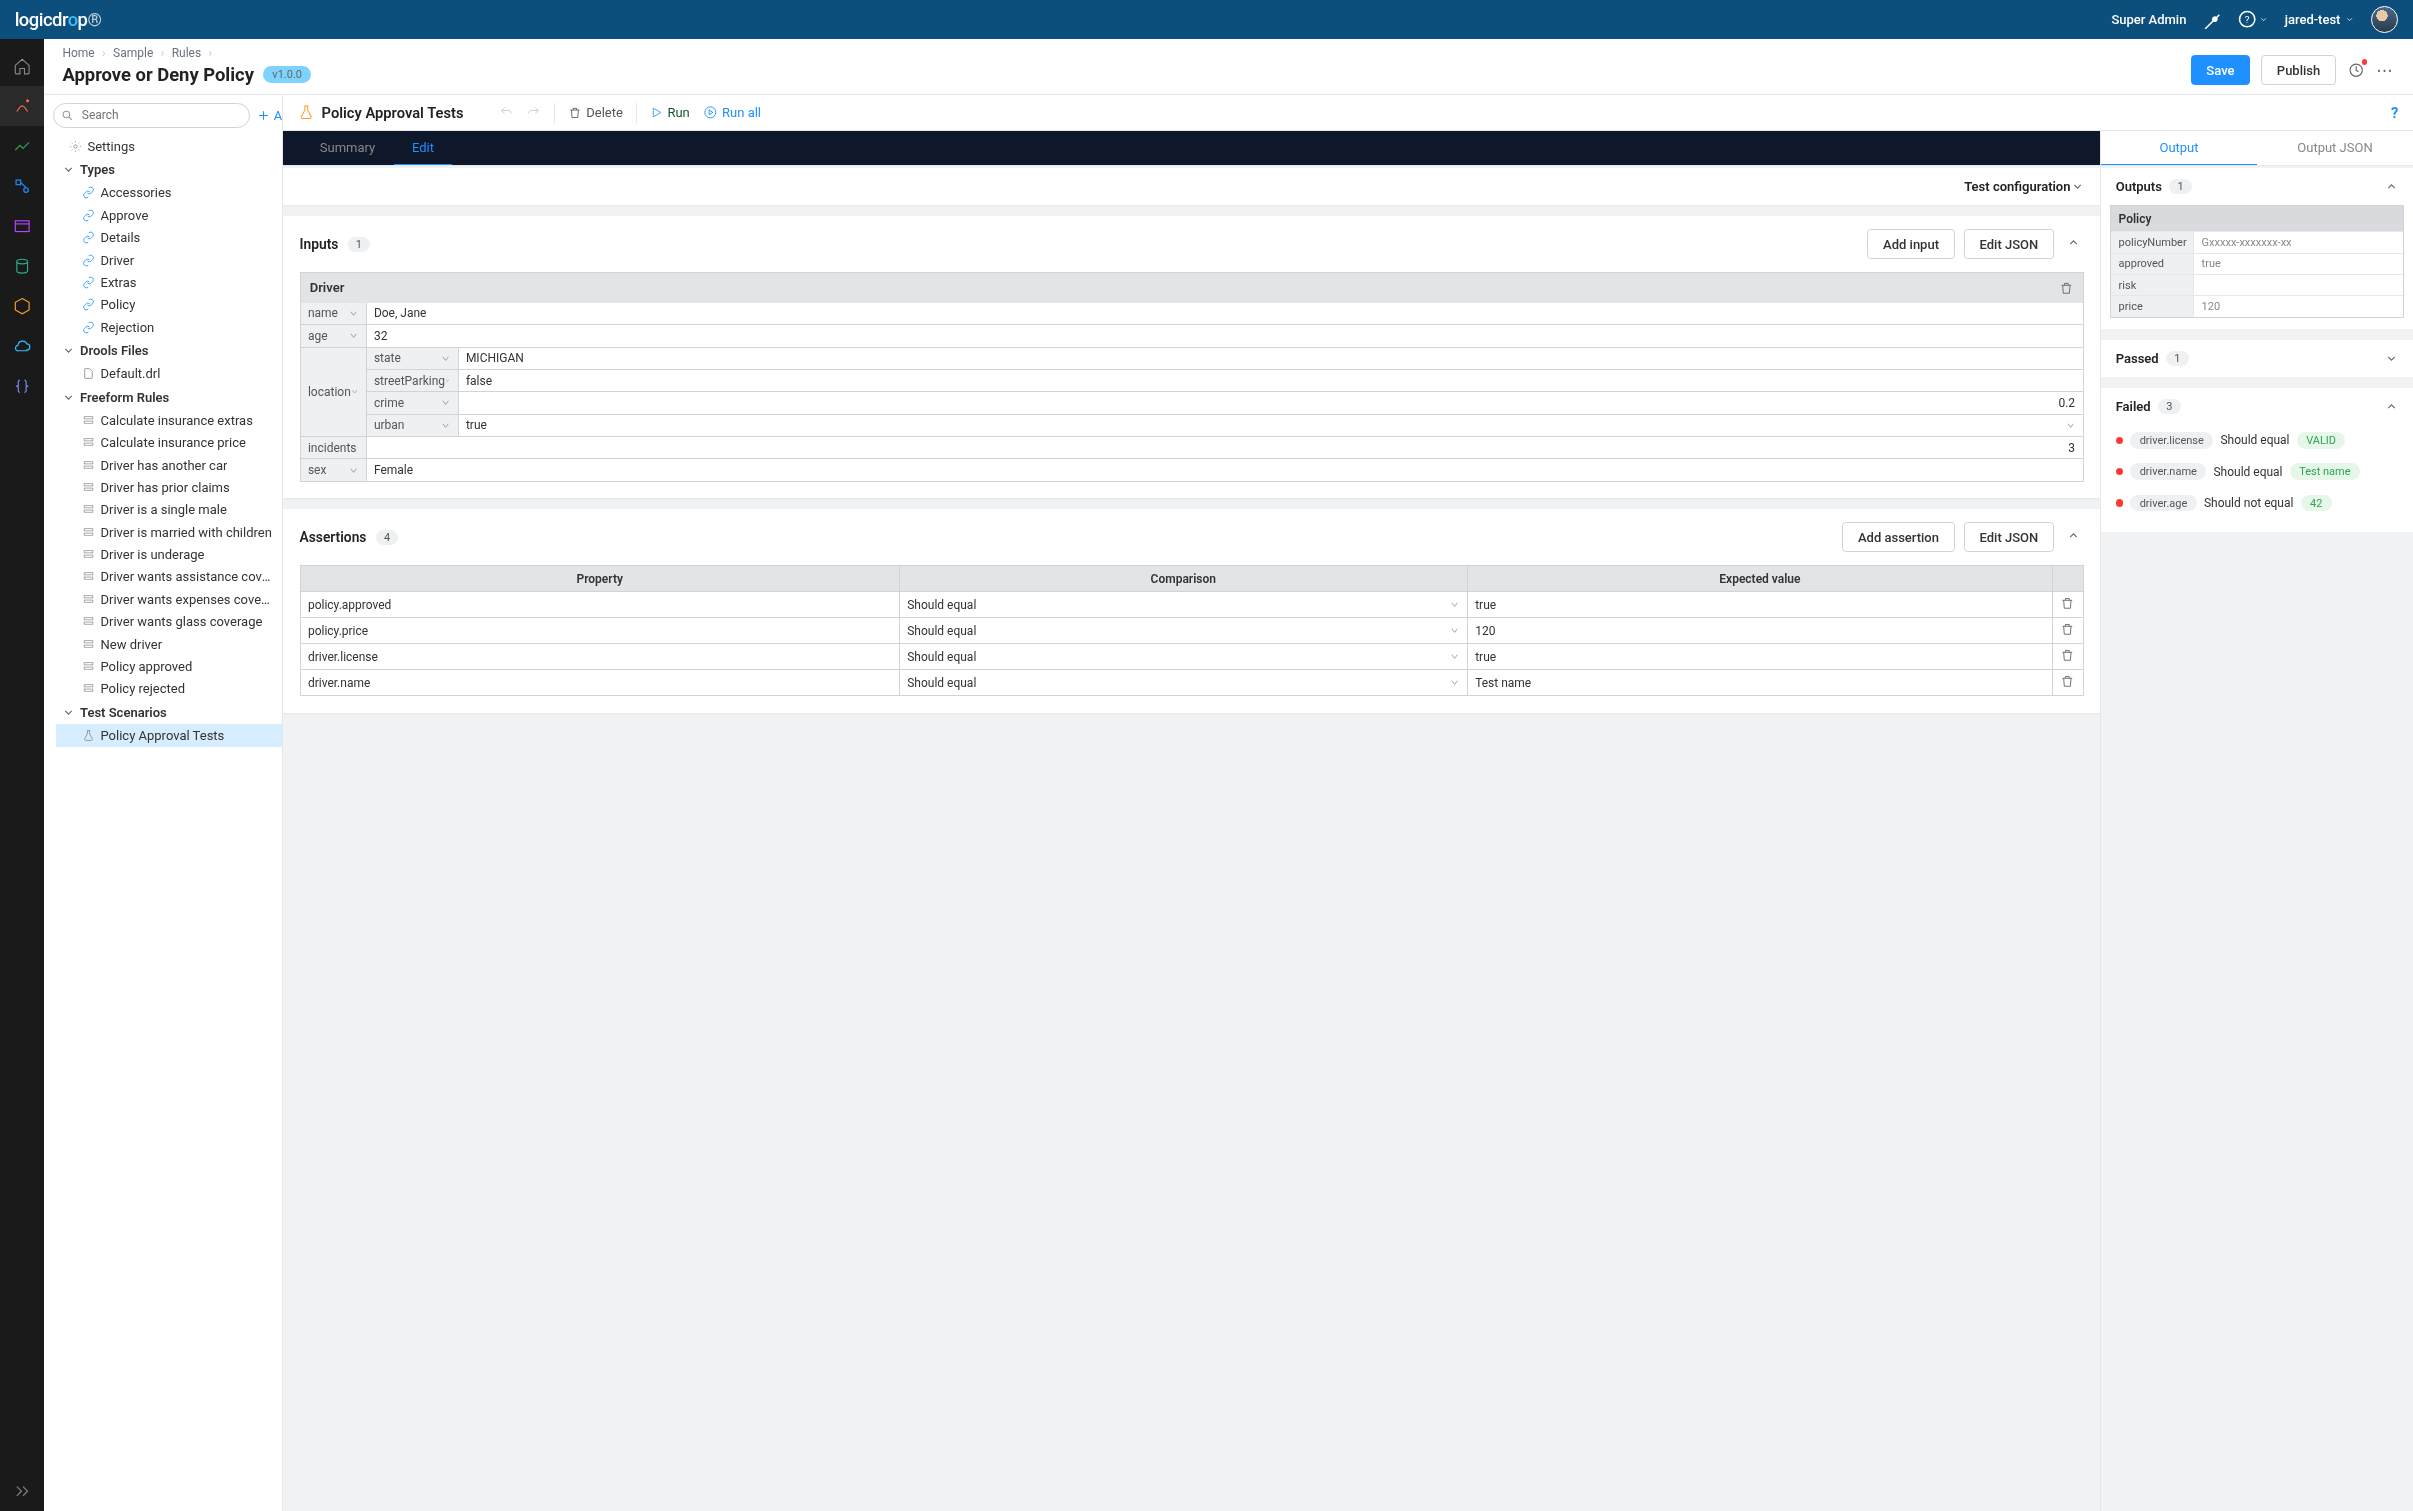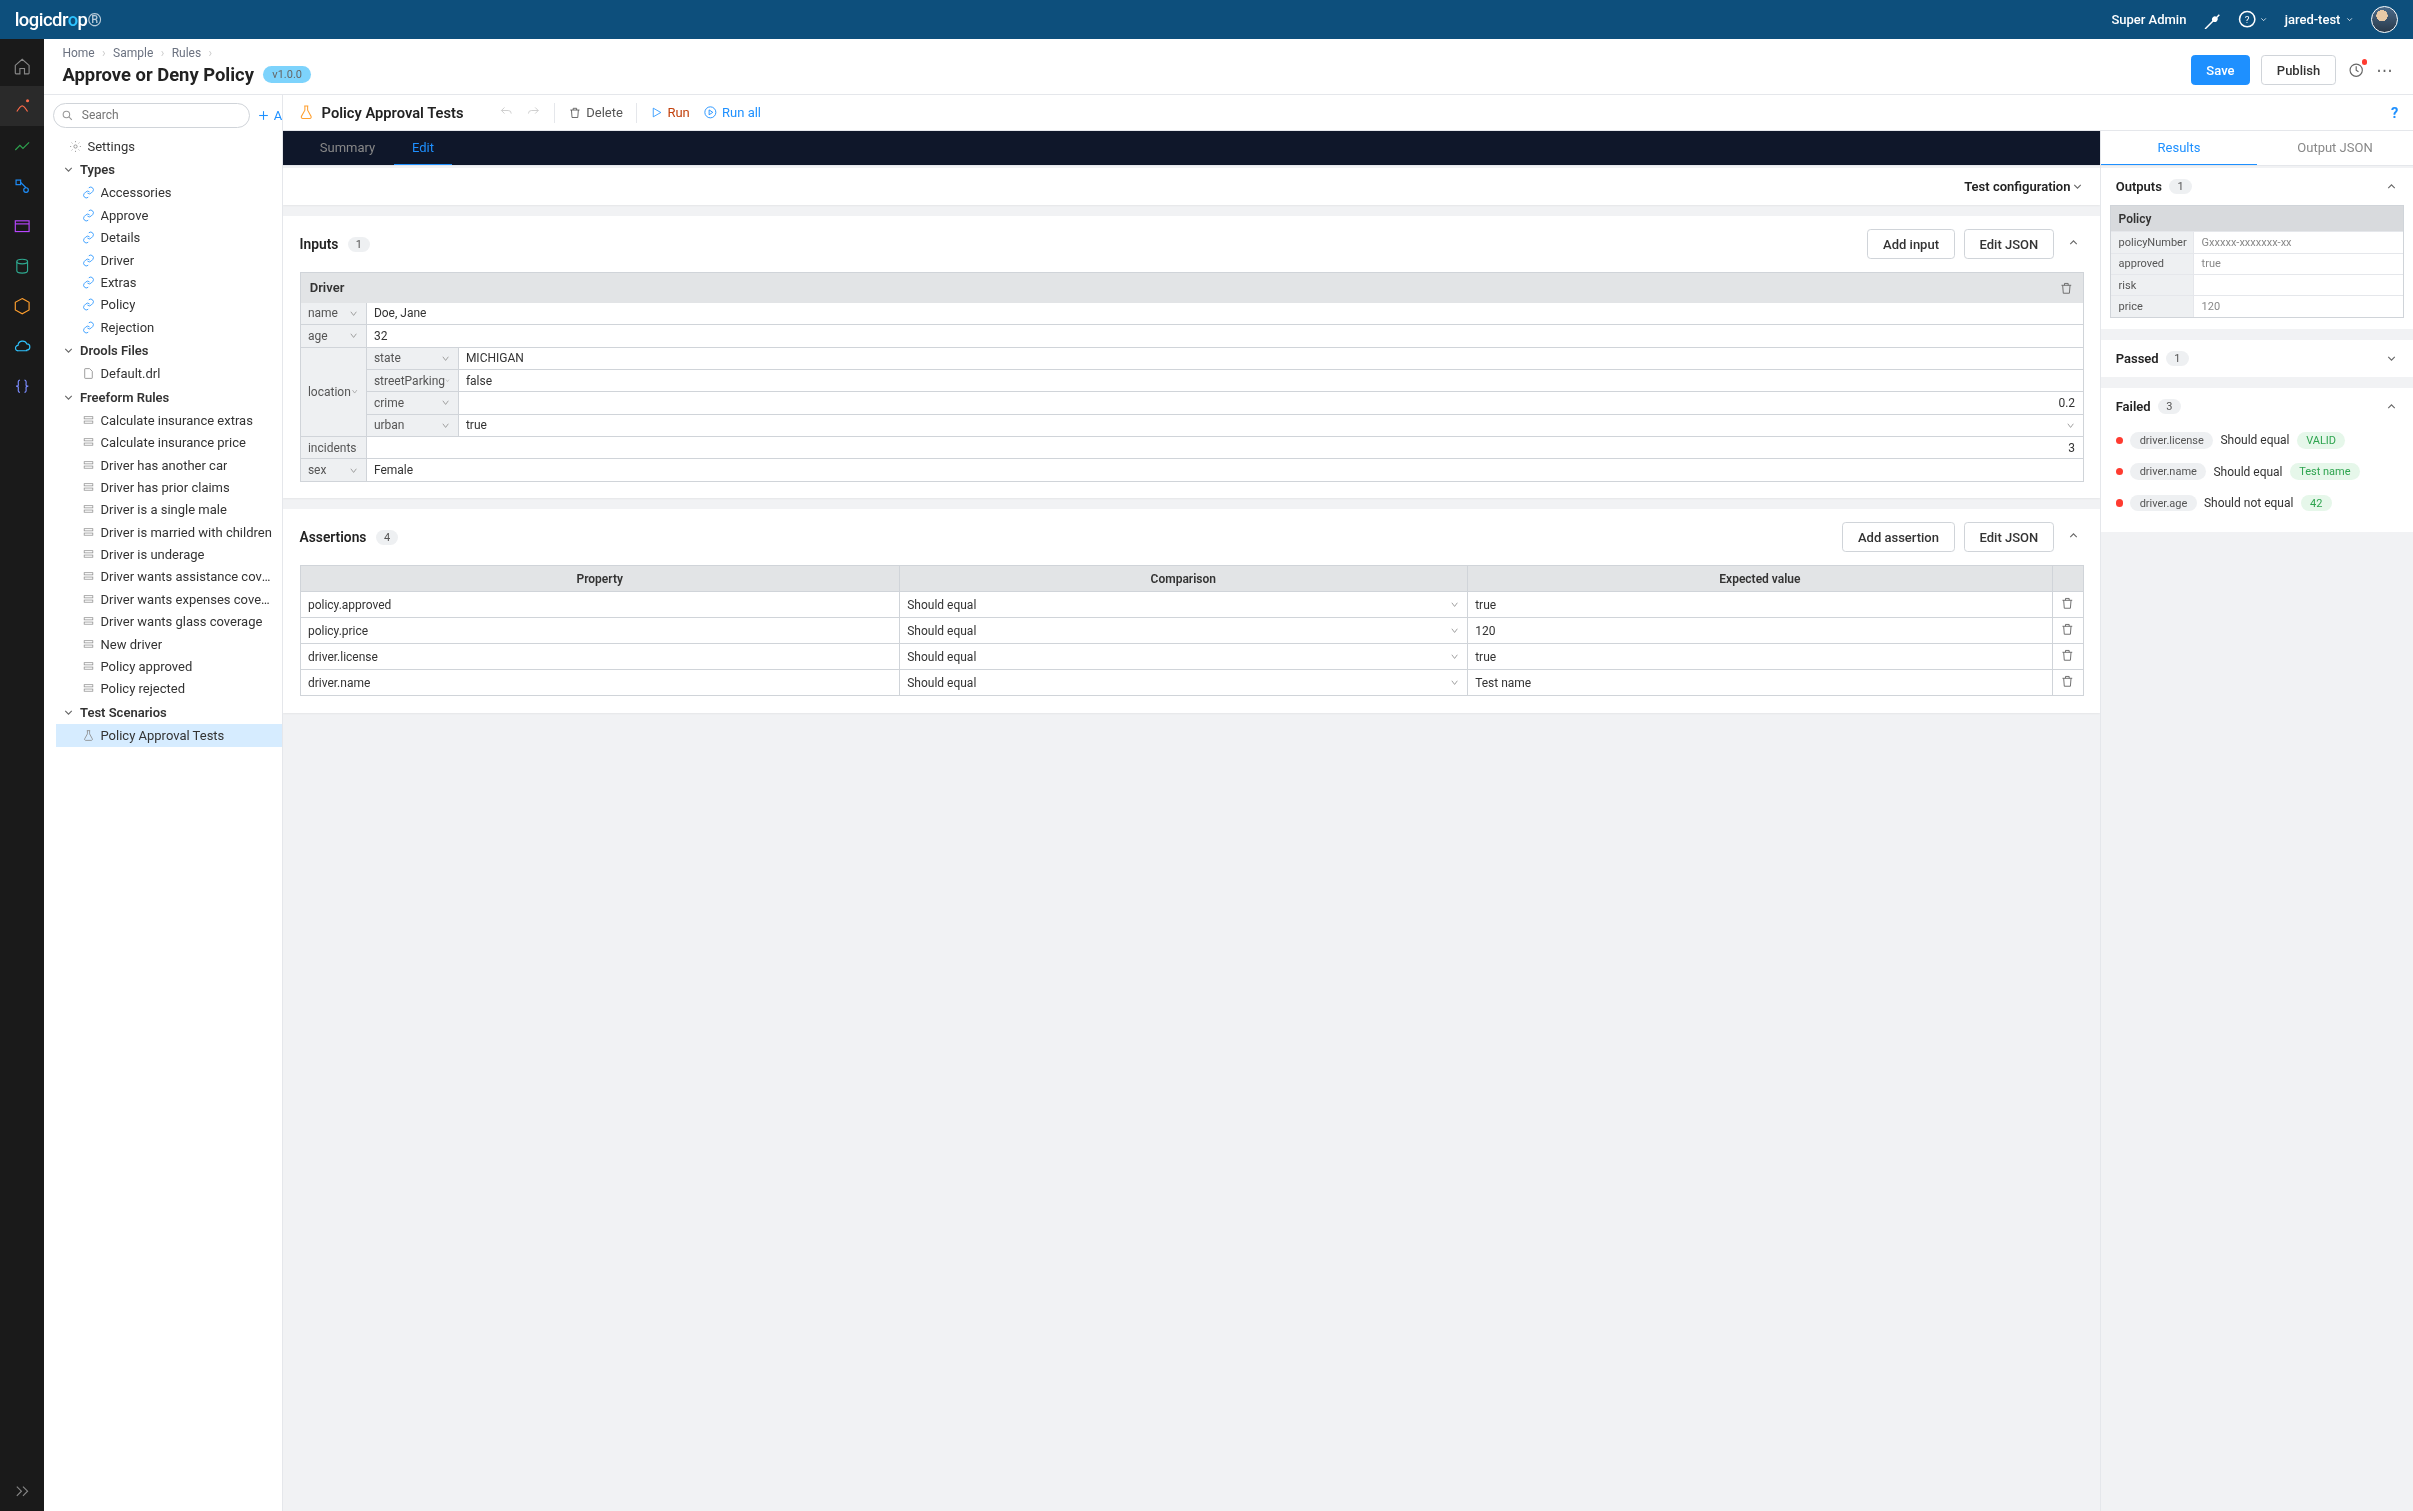--- a/index.html
+++ b/index.html
@@ -46,21 +46,21 @@
 .tree-section{font-weight:600;padding:4.6px 9.2px 4.6px 16.5px;display:flex;align-items:center;gap:5.5px;cursor:pointer;}
 .tree-icon{width:13px;height:13px;flex-shrink:0;}
 .tree-label{white-space:nowrap;overflow:hidden;text-overflow:ellipsis;}
 .indent-2{padding-left:26px;}
 .center{flex:1;display:flex;flex-direction:column;background:#f1f2f4;overflow-y:auto;}
 .toolbar{background:#fff;border-bottom:0.9px solid #e5e7eb;display:flex;align-items:center;padding:7.4px 14.7px;gap:13px;}
 .toolbar-title{font-weight:600;font-size:14.7px;color:#222;display:flex;align-items:center;gap:7.4px;}
 .toolbar-action{display:flex;align-items:center;gap:4.6px;cursor:pointer;color:#555;font-size:13px;}
 .toolbar-action.disabled{color:#ccc;cursor:default;}
 .toolbar-action.delete{color:#555;}
-.toolbar-action.run{color:#c2410c;}
+.toolbar-action.run{color:#14532d;}
 .toolbar-spacer{flex:1;}
 .toolbar-sep{width:0.9px;height:20px;background:#e5e7eb;}
 .help-icon{color:#1e90ff;cursor:pointer;font-size:14.7px;font-weight:bold;}
 .tabs{background:#0f172a;border-bottom:0.9px solid #e5e7eb;display:flex;padding:0 18.4px;}
 .tab{padding:9.2px 18.4px;cursor:pointer;color:#888;font-size:13px;}
 .tab.active{color:#1e90ff;border-bottom:1.8px solid #1e90ff;}
 .panel{background:#fff;margin-top:1.8px;box-shadow:0 0.9px 1.8px rgba(0,0,0,0.05);}
 .panel-head{padding:11px 16.5px;font-weight:600;color:#222;display:flex;justify-content:flex-end;align-items:center;cursor:pointer;}
 .card{background:#fff;margin:11px 0 0 0;box-shadow:0 0.9px 1.8px rgba(0,0,0,0.05);}
 .card-head{padding:13px 16.5px;display:flex;align-items:center;gap:9.2px;}
@@ -686,21 +686,21 @@
                             </svg></td>
                         </tr>
                       </tbody>
                   </table>
                 </div>
               </div>
             </div>
 
             <div class="results">
               <div class="rtabs">
-                <div class="rtab active">Results</div>
+                <div class="rtab active">Output</div>
                 <div class="rtab">Output JSON</div>
               </div>
               <div class="rcard">
                 <div class="rcard-head">
                   <span class="rcard-title">Outputs</span>
                   <span class="count-badge">1</span>
                   <div class="rcard-spacer"></div>
                   <svg class="chevron" viewBox="0 0 24 24">
                       <polyline points="6 15 12 9 18 15"></polyline>
                     </svg>

